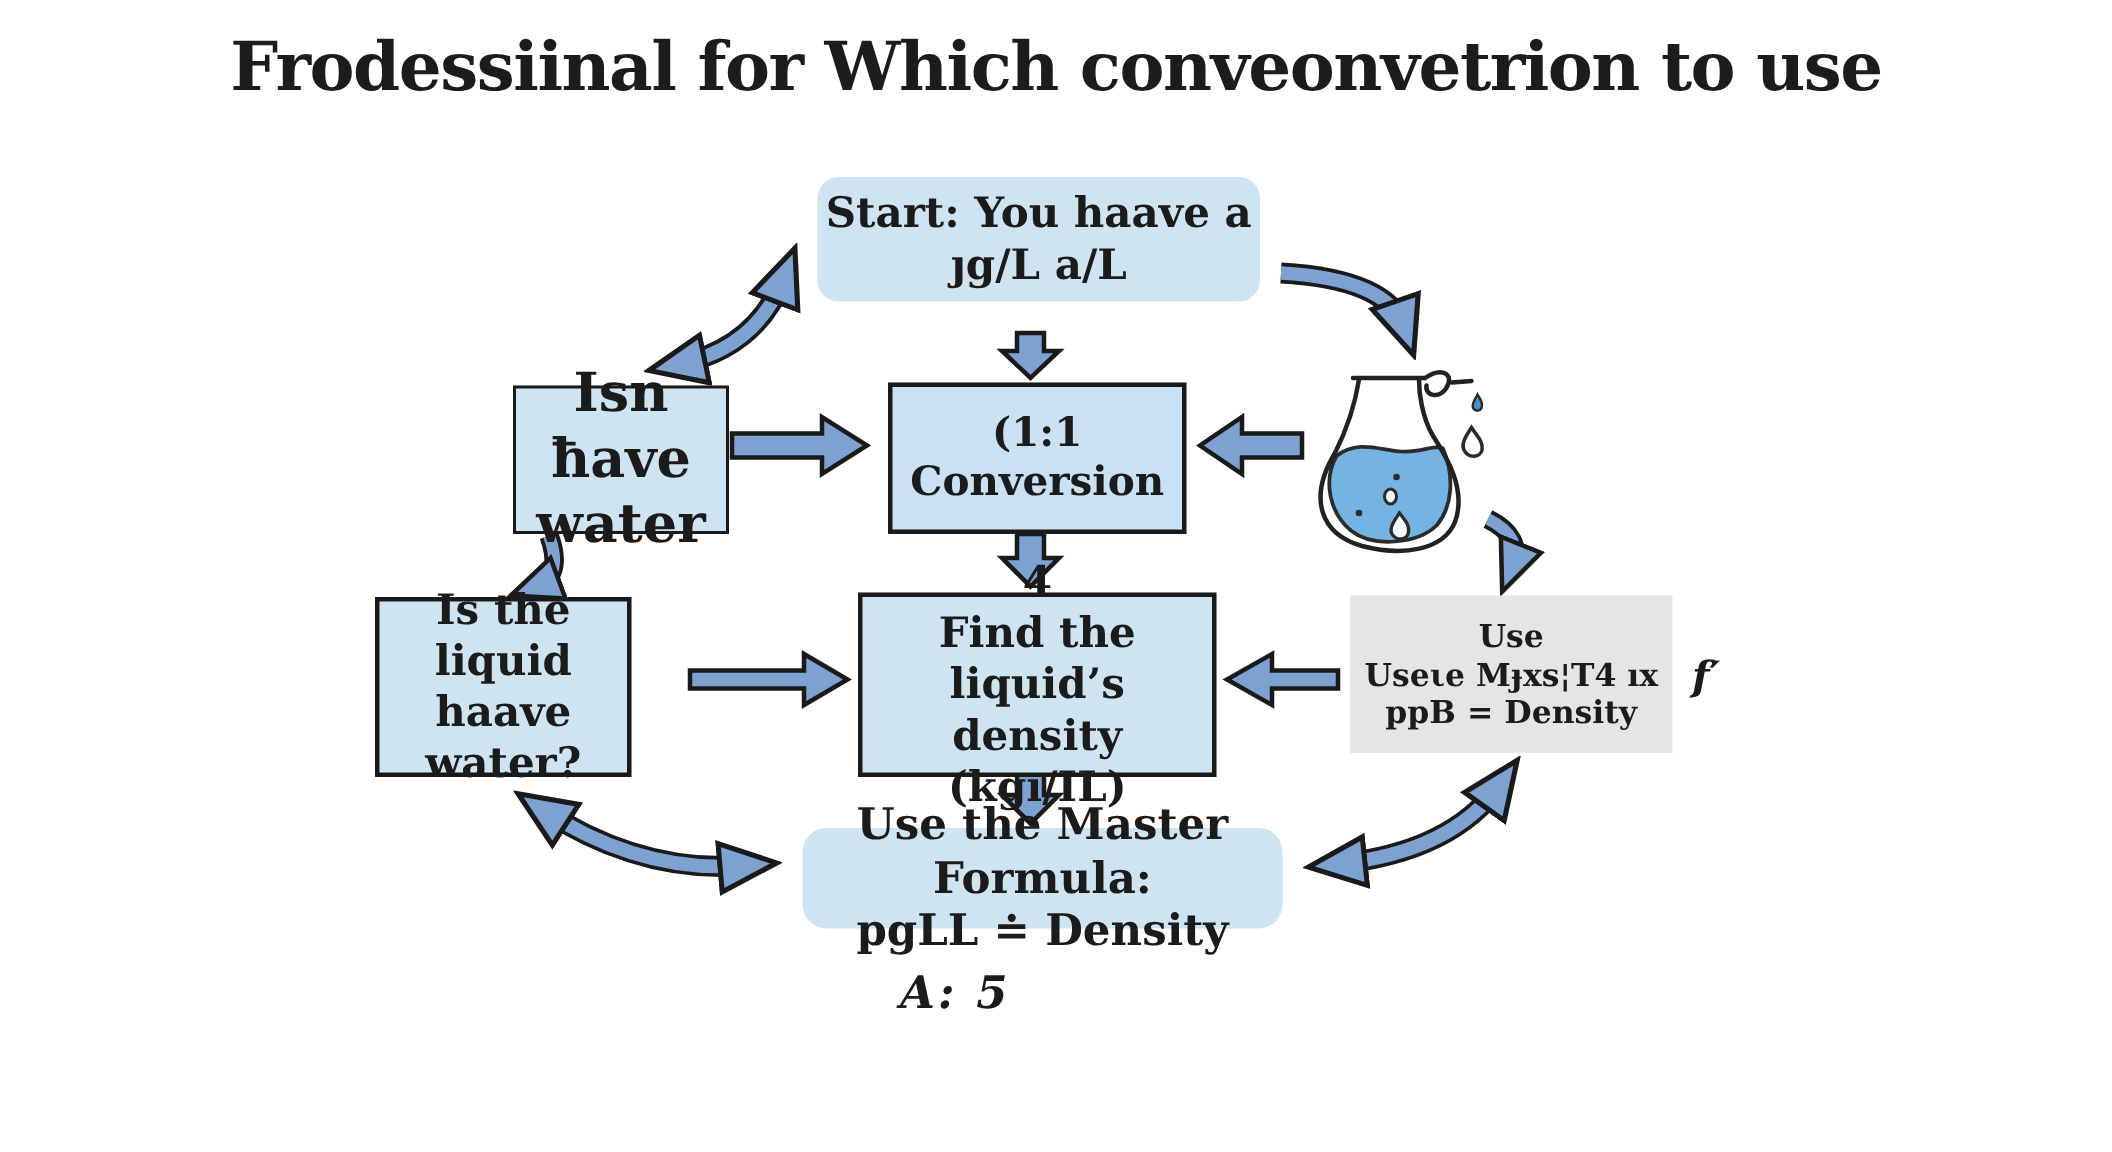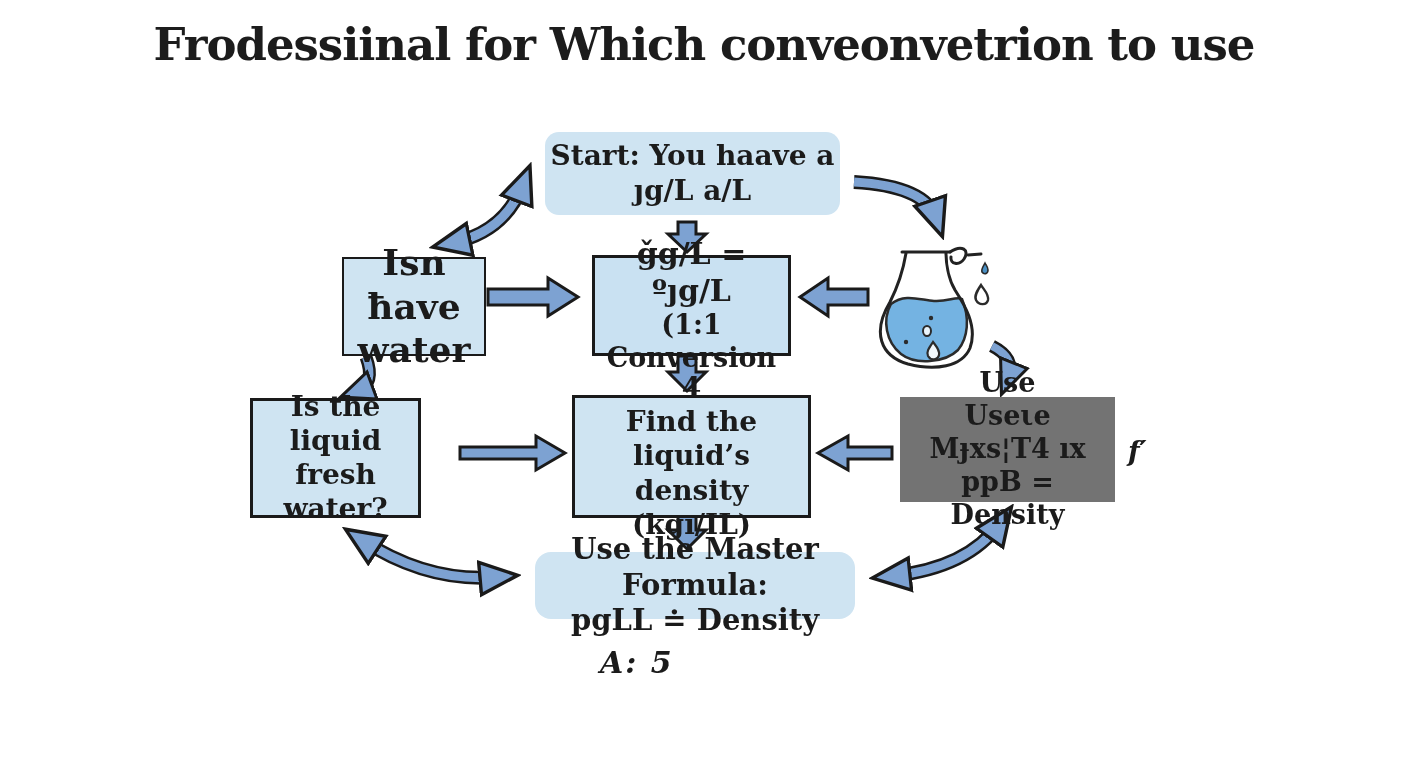--- a/index.html
+++ b/index.html
@@ -12,26 +12,26 @@
     font-size:45px;font-weight:bold;color:#1c1c1c;letter-spacing:-1px;
   }
   .node{
     position:absolute;display:flex;flex-direction:column;justify-content:center;align-items:center;
     background:#cfe4f2;text-align:center;line-height:1.22;
   }
   .node .b{font-weight:bold;}
   .node .bi{font-weight:bold;}
   .rounded{border-radius:14px;}
   .bordered{border:3px solid #1a1a1a;}
-  .start-box{left:545px;top:132px;width:295px;height:83px;font-size:28px;}
+  .start-box{left:545px;top:118px;width:295px;height:83px;font-size:28px;}
   .have-box{left:342px;top:257px;width:140px;height:95px;font-size:36px;border-width:2px;}
   .conv-box{left:592px;top:255px;width:193px;height:95px;font-size:27px;background:#c9e1f2;}
   .fresh-box{left:250px;top:398px;width:165px;height:114px;font-size:28px;}
   .density-box{left:572px;top:395px;width:233px;height:117px;font-size:28px;}
-  .use-box{left:900px;top:397px;width:215px;height:105px;font-size:27px;background:#737373;}
+  .use-box{left:900px;top:397px;width:215px;height:105px;font-size:21px;background:#e5e5e5;}
   .master-box{left:535px;top:552px;width:320px;height:67px;font-size:29px;border-radius:16px;}
   .conv-box .l1{font-size:30px;}
   .f-note{
     position:absolute;left:1128px;top:436px;width:40px;font-size:27px;
     font-style:italic;font-weight:bold;text-align:left;
   }
   .answer{
     position:absolute;left:600px;top:645px;width:180px;text-align:left;
     font-size:30px;font-weight:bold;font-style:italic;letter-spacing:2px;
   }
@@ -109,27 +109,26 @@
     <div class="b">Start: You haave a</div>
     <div class="bi">ȷg/L a/L</div>
   </div>
 
   <div class="node bordered have-box">
     <div class="b">Isn ħave</div>
     <div class="b">water</div>
   </div>
 
   <div class="node bordered conv-box">
-    <div class="bi l1">ǧg/L = ºȷg/L</div>
     <div class="b">(1:1 Conversion</div>
   </div>
 
   <div class="node bordered fresh-box">
     <div class="b">Is the liquid</div>
-    <div class="b">fresh water?</div>
+    <div class="b">haave water?</div>
   </div>
 
   <div class="node bordered density-box">
     <div class="b">4</div>
     <div class="b">Find the liquid’s</div>
     <div>
       <span class="b">density </span>
       <span class="bi">(kgı/IL)</span>
     </div>
   </div>

